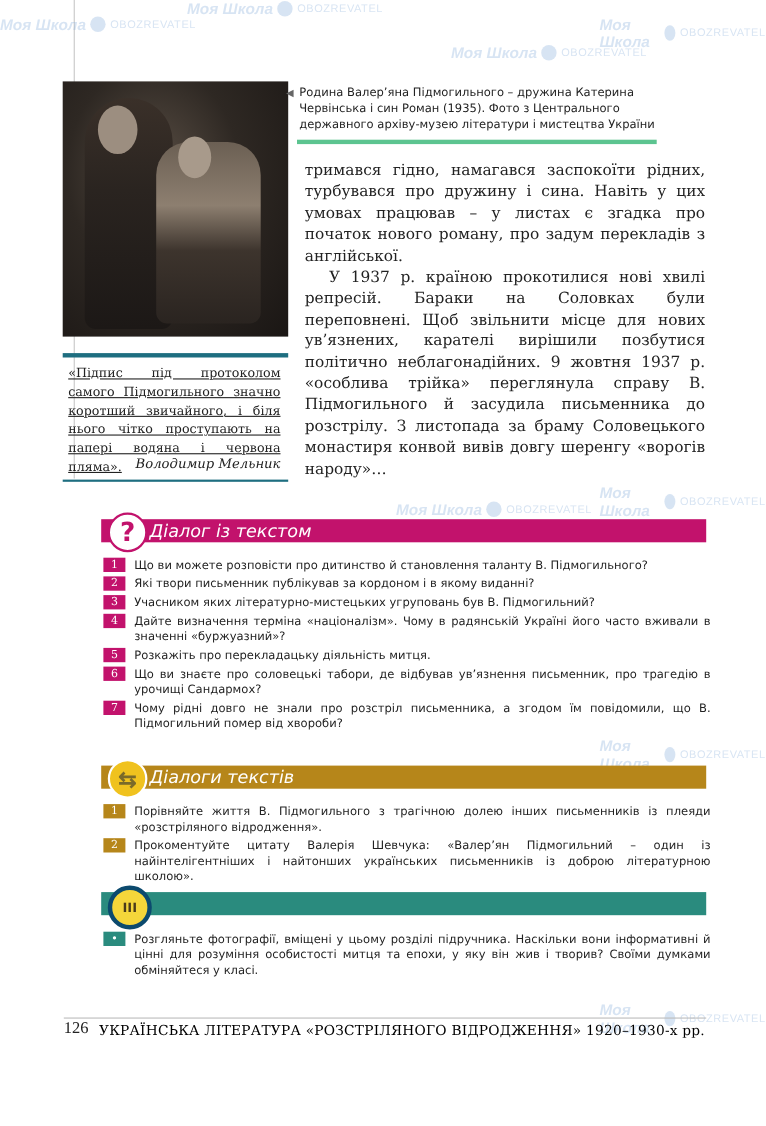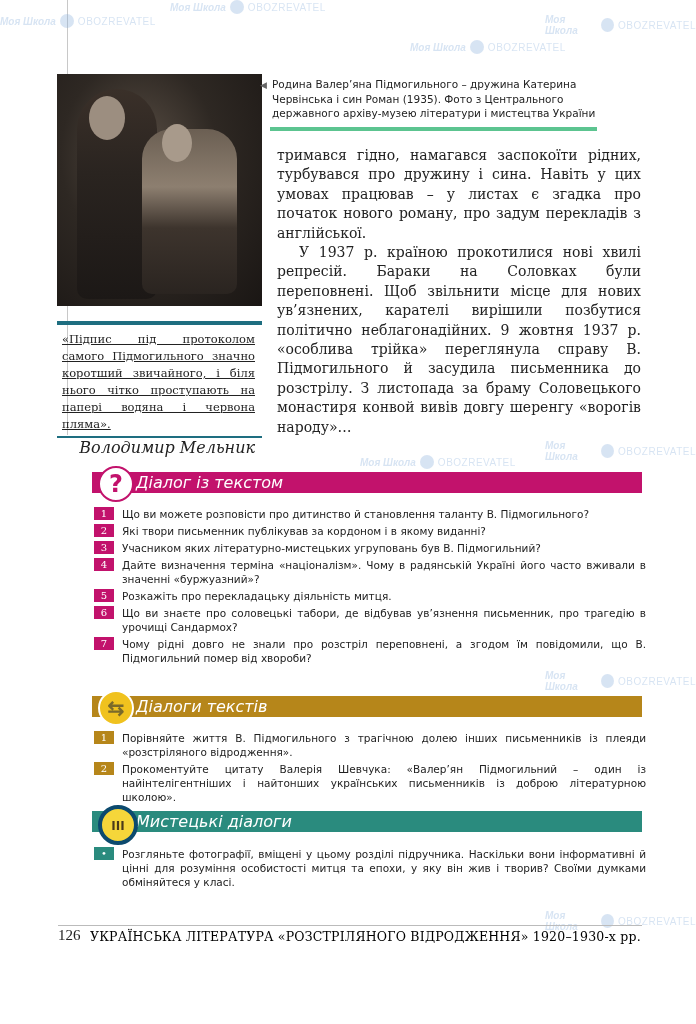--- a/index.html
+++ b/index.html
@@ -1,21 +1,21 @@
 <!DOCTYPE html>
 <html><head>
 <meta charset="utf-8">
 <style>
   html, body { margin:0; padding:0; }
   body { width:696px; height:1024px; background:#ffffff; position:relative; overflow:hidden;
          font-family:"Liberation Sans", sans-serif; color:#222; }
   .margin-line { position:absolute; left:67px; top:0; width:1px; height:435px; background:#c8c8c8; }
 
   .watermark { position:absolute; display:flex; align-items:center; gap:4px; opacity:0.35; pointer-events:none; }
-  .wm-school { font-family:"Liberation Sans", sans-serif; font-style:italic; font-weight:bold; font-size:10px; color:#8fb3dd; }
+  .wm-school { font-family:"Liberation Sans", sans-serif; font-style:italic; font-weight:bold; font-size:14px; color:#8fb3dd; }
   .wm-circle { width:14px; height:14px; border-radius:50%; background:#8fb3dd; display:inline-block; }
   .wm-brand { font-family:"Liberation Sans", sans-serif; font-size:10px; color:#8fb3dd; letter-spacing:0.5px; }
 
   .photo { position:absolute; left:57px; top:74px; width:205px; height:232px;
            background:radial-gradient(ellipse at 40% 35%, #5a4f45 0%, #2e2823 45%, #1a1614 100%); }
   .photo .figure-woman { position:absolute; left:20px; top:15px; width:80px; height:210px; border-radius:40px 40px 10px 10px;
            background:linear-gradient(180deg,#3a3029 0%,#2a2420 40%,#1c1816 100%); }
   .photo .face-woman { position:absolute; left:32px; top:22px; width:36px; height:44px; border-radius:50%; background:#9c8e80; }
   .photo .figure-boy { position:absolute; left:85px; top:55px; width:95px; height:165px; border-radius:30px 30px 10px 10px;
            background:linear-gradient(180deg,#6b5f53 0%,#8d7f70 35%,#3d342d 60%,#2a2420 100%); }
@@ -24,21 +24,21 @@
   .caption { position:absolute; left:272px; top:77px; width:330px; font-family:"DejaVu Sans", sans-serif; font-size:10.5px; line-height:14.5px; color:#222; }
   .caption .arrow { color:#666; font-size:9px; position:absolute; left:-12px; top:1px; }
   .caption-rule { position:absolute; left:270px; top:127px; width:327px; height:4px; background:#5cc490; }
 
   .body-text { position:absolute; left:277px; top:146px; width:364px; font-family:"DejaVu Serif", serif; font-size:14px; line-height:19.4px; color:#222; text-align:justify; }
   .body-text p { margin:0; }
   .body-text p.indent { text-indent:22px; }
 
   .quote-rule-top { position:absolute; left:57px; top:321px; width:205px; height:4px; background:#1e6e80; }
   .quote { position:absolute; left:62px; top:331px; width:193px; font-family:"DejaVu Serif", serif; font-size:11.5px; line-height:17px; color:#222; text-align:justify;text-decoration:underline; }
-  .quote-author { position:absolute; right:441px; top:414px; font-family:"DejaVu Serif", serif; font-style:italic; font-size:16px; color:#222;margin-top:24px; }
+  .quote-author { position:absolute; right:441px; top:414px; font-family:"DejaVu Serif", serif; font-style:italic; font-size:12px; color:#222; }
   .quote-rule-bottom { position:absolute; left:57px; top:436px; width:205px; height:2px; background:#1e6e80; }
 
   .sec-header { position:absolute; left:92px; width:550px; height:21px; display:flex; align-items:center; }
   .sec-header .label { font-family:"DejaVu Sans", sans-serif; font-style:italic; font-size:16px; color:#fff; margin-left:44px; }
   .sec-icon { position:absolute; left:6px; top:-6px; width:32px; height:32px; border-radius:50%; display:flex; align-items:center; justify-content:center; }
 
   .hdr-dialog { top:472px; background:#c2126c; }
   .hdr-dialog .sec-icon { background:#ffffff; border:2px solid #c2126c; }
   .hdr-dialog .sec-icon span { color:#c2126c; font-weight:bold; font-size:24px; font-family:"DejaVu Sans", sans-serif; }
 
@@ -158,21 +158,21 @@
   <div class="qitem">
       <span class="qnum">5</span>
       <span class="qtext">Розкажіть про перекладацьку діяльність митця.</span>
     </div>
   <div class="qitem">
       <span class="qnum">6</span>
       <span class="qtext">Що ви знаєте про соловецькі табори, де відбував ув’язнення письменник, про трагедію в урочищі Сандармох?</span>
     </div>
   <div class="qitem">
       <span class="qnum">7</span>
-      <span class="qtext">Чому рідні довго не знали про розстріл переповнені, а згодом їм повідомили, що В. Підмогильний помер від хвороби?</span>
+      <span class="qtext">Чому рідні довго не знали про розстріл письменника, а згодом їм повідомили, що В. Підмогильний помер від хвороби?</span>
     </div>
 </div>
 
 <div class="sec-header hdr-texts">
   <div class="sec-icon">
       <span>⇆</span>
     </div>
   <span class="label">Діалоги текстів</span>
 </div>
 <div class="qlist gold" style="top:731px;">
@@ -183,21 +183,20 @@
   <div class="qitem">
       <span class="qnum">2</span>
       <span class="qtext">Прокоментуйте цитату Валерія Шевчука: «Валер’ян Підмогильний – один із найінтелігентніших і найтонших українських письменників із доброю літературною школою».</span>
     </div>
 </div>
 
 <div class="sec-header hdr-art">
   <div class="sec-icon">
       <span>ııı</span>
     </div>
-  <span class="label">Мистецькі діалоги</span>
 </div>
 <div class="qlist teal" style="top:847px;">
   <div class="qitem">
       <span class="qnum">•</span>
       <span class="qtext">Розгляньте фотографії, вміщені у цьому розділі підручника. Наскільки вони інформативні й цінні для розуміння особистості митця та епохи, у яку він жив і творив? Своїми думками обміняйтеся у класі.</span>
     </div>
 </div>
 
 <div class="footer-rule"></div>
 <div class="page-num">126</div>

